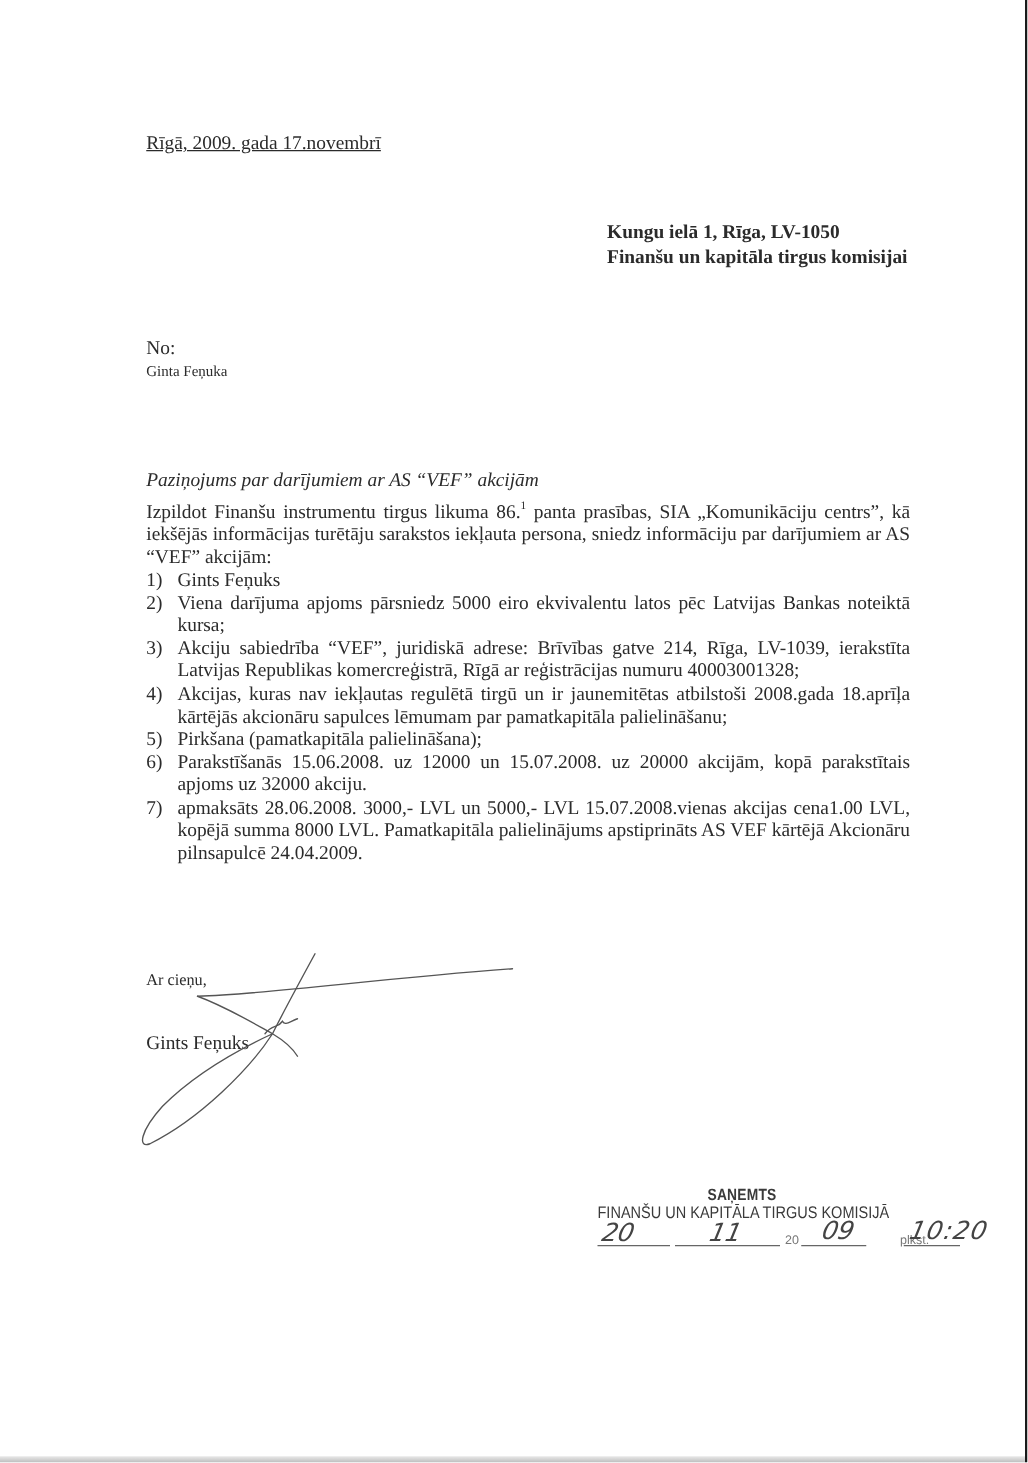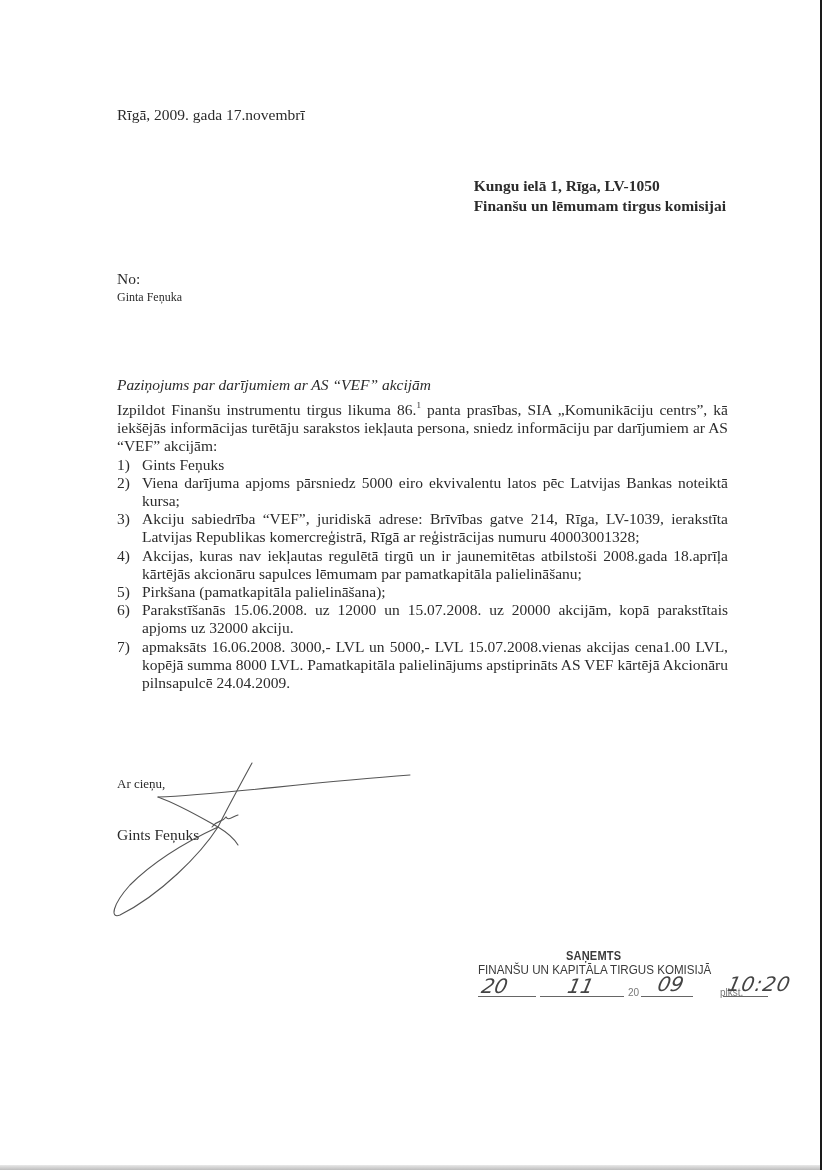--- a/index.html
+++ b/index.html
@@ -6,21 +6,21 @@
   body {
     width: 822px; height: 1170px; position: relative; overflow: hidden;
     background: #ffffff;
     font-family: "Liberation Serif", "DejaVu Serif", serif;
     color: #2b2b2b;
   }
   .page { position: absolute; left: 0; top: 0; width: 822px; height: 1170px; }
   .right-edge { position: absolute; top: 0; right: 0; width: 2px; height: 1170px; background: #1a1a1a; }
   .bottom-edge { position: absolute; left: 0; bottom: 0; width: 820px; height: 5px; background: linear-gradient(#e9e9e9, #bdbdbd); }
 
-  .place-date { position: absolute; left: 117px; top: 106px; font-size: 15.5px; }
+  .place-date { position: absolute; left: 117px; top: 106px; font-size: 15.5px; text-decoration: underline; }
   .recipient { position: absolute; right: 96px; top: 176px; text-align: left; font-weight: bold; font-size: 15.5px; line-height: 20px; }
   .from-label { position: absolute; left: 117px; top: 270px; font-size: 15.5px; }
   .from-name { position: absolute; left: 117px; top: 290px; font-size: 12px; font-weight: normal; }
   .subject { position: absolute; left: 117px; top: 364px; font-size: 15.5px; font-style: italic; margin-top: 12px; }
 
   .body { position: absolute; left: 117px; top: 401px; width: 611px; font-size: 15.5px; line-height: 18.2px; }
   .intro { text-align: justify; text-align-last: left; margin: 0; }
   .intro sup { font-size: 9px; vertical-align: 7px; line-height: 0; }
   ol.items { list-style: none; margin: 0; padding: 0; }
   ol.items li { position: relative; padding-left: 25px; text-align: justify; text-align-last: left; }
@@ -39,38 +39,38 @@
 </style>
 </head>
 <body>
 
 <div class="page">
 
   <div class="place-date">Rīgā, 2009. gada 17.novembrī</div>
 
   <div class="recipient">
     <div>Kungu ielā 1, Rīga, LV-1050</div>
-    <div>Finanšu un lēmumam tirgus komisijai</div>
+    <div>Finanšu un kapitāla tirgus komisijai</div>
   </div>
 
   <div class="from-label">No:</div>
   <div class="from-name">Ginta Feņuka</div>
 
   <div class="subject">Paziņojums par darījumiem ar AS “VEF” akcijām</div>
 
   <div class="body">
     <p class="intro"><span>Izpildot Finanšu instrumentu tirgus likuma 86.</span><sup>1</sup><span> panta prasības, SIA „Komunikāciju centrs”, kā iekšējās informācijas turētāju sarakstos iekļauta persona, sniedz informāciju par darījumiem ar AS “VEF” akcijām:</span></p>
     <ol class="items">
       <li><span class="num">1)</span><span>Gints Feņuks</span></li>
       <li><span class="num">2)</span><span>Viena darījuma apjoms pārsniedz 5000 eiro ekvivalentu latos pēc Latvijas Bankas noteiktā kursa;</span></li>
       <li><span class="num">3)</span><span>Akciju sabiedrība “VEF”, juridiskā adrese: Brīvības gatve 214, Rīga, LV-1039, ierakstīta Latvijas Republikas komercreģistrā, Rīgā ar reģistrācijas numuru 40003001328;</span></li>
       <li><span class="num">4)</span><span>Akcijas, kuras nav iekļautas regulētā tirgū un ir jaunemitētas atbilstoši 2008.gada 18.aprīļa kārtējās akcionāru sapulces lēmumam par pamatkapitāla palielināšanu;</span></li>
       <li><span class="num">5)</span><span>Pirkšana (pamatkapitāla palielināšana);</span></li>
       <li><span class="num">6)</span><span>Parakstīšanās 15.06.2008. uz 12000 un 15.07.2008. uz 20000 akcijām, kopā parakstītais apjoms uz 32000 akciju.</span></li>
-      <li><span class="num">7)</span><span>apmaksāts  16.06.2008. 3000,- LVL un 5000,- LVL 15.07.2008.vienas akcijas cena1.00 LVL, kopējā summa 8000 LVL. Pamatkapitāla palielinājums apstiprināts AS VEF kārtējā Akcionāru pilnsapulcē 24.04.2009.</span></li>
+      <li><span class="num">7)</span><span>apmaksāts  28.06.2008. 3000,- LVL un 5000,- LVL 15.07.2008.vienas akcijas cena1.00 LVL, kopējā summa 8000 LVL. Pamatkapitāla palielinājums apstiprināts AS VEF kārtējā Akcionāru pilnsapulcē 24.04.2009.</span></li>
     </ol>
   </div>
 
   <div class="closing">Ar cieņu,</div>
   <div class="signer">Gints Feņuks</div>
 
   <svg class="signature" viewBox="0 0 330 170" xmlns="http://www.w3.org/2000/svg">
     <g fill="none" stroke="#555" stroke-width="1.1" stroke-linecap="round">
       <path d="M58 42 C 120 40, 200 28, 310 20"></path>
       <path d="M58 42 C 80 50, 100 62, 118 72 C 128 78, 135 85, 138 90"></path>

